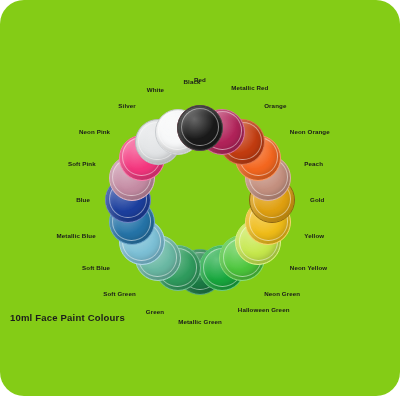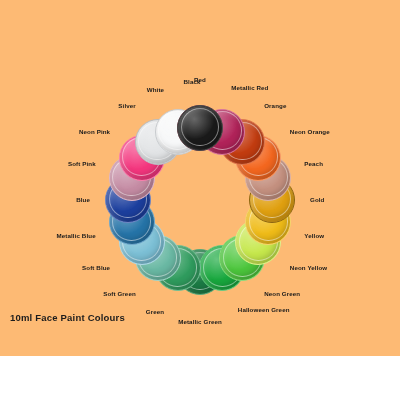--- a/index.html
+++ b/index.html
@@ -3,24 +3,25 @@
 <meta charset="utf-8">
 <style>
   html, body {
     margin: 0;
     padding: 0;
     background: #ffffff;
   }
   #stage {
     position: relative;
     width: 400px;
-    height: 356px;
-    background: #fdba74;
+    height: 396px;
+    background: #84cc16;
     overflow: hidden;
     font-family: "Liberation Sans", sans-serif;
+    border-radius: 24px;
   }
   #ring {
     position: absolute;
     left: 0; top: 0;
     width: 400px;
     height: 400px;
   }
   .pot {
     position: absolute;
     border-radius: 50%;

